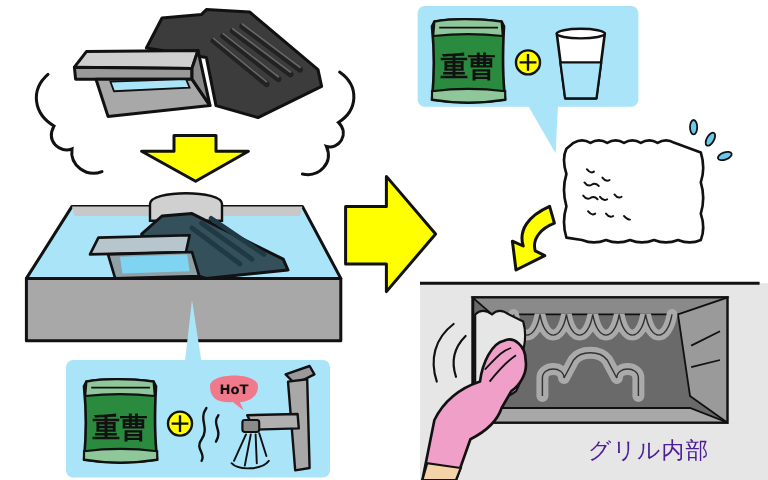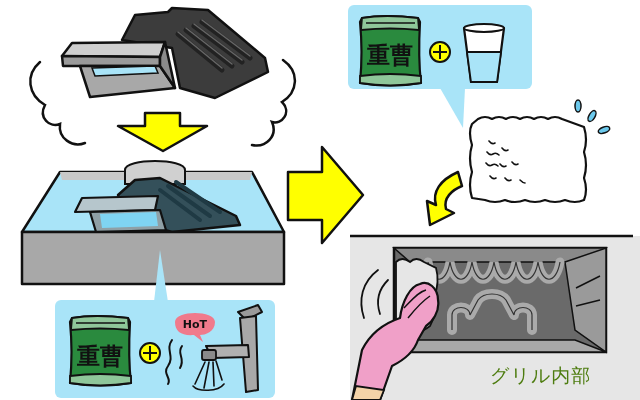--- a/index.html
+++ b/index.html
@@ -1,18 +1,18 @@
 <!DOCTYPE html>
 <html><head>
 <meta charset="utf-8">
 <style>
   html, body { margin:0; padding:0; background:#ffffff; }
   body { width:640px; height:400px; overflow:hidden; position:relative; font-family:"DejaVu Sans", sans-serif; }
   svg { position:absolute; left:0; top:0; }
-  .label { position:absolute; font-family:"DejaVu Sans", sans-serif; color:#4d7c0f; }
+  .label { position:absolute; font-family:"DejaVu Sans", sans-serif; color:#4c1d95; }
   .grill-label { left:490px; top:363px; font-size:19px; letter-spacing:1px; }
   .pkg-text { font-family:"DejaVu Sans", sans-serif; font-weight:bold; fill:#111; }
   .hot-text { font-family:"DejaVu Sans", sans-serif; font-weight:bold; fill:#111; }
 </style>
 </head>
 <body>
 
 <svg width="640" height="400" viewBox="0 0 640 400">
 
   <g fill="none" stroke="#111" stroke-width="2.5" stroke-linecap="round">

